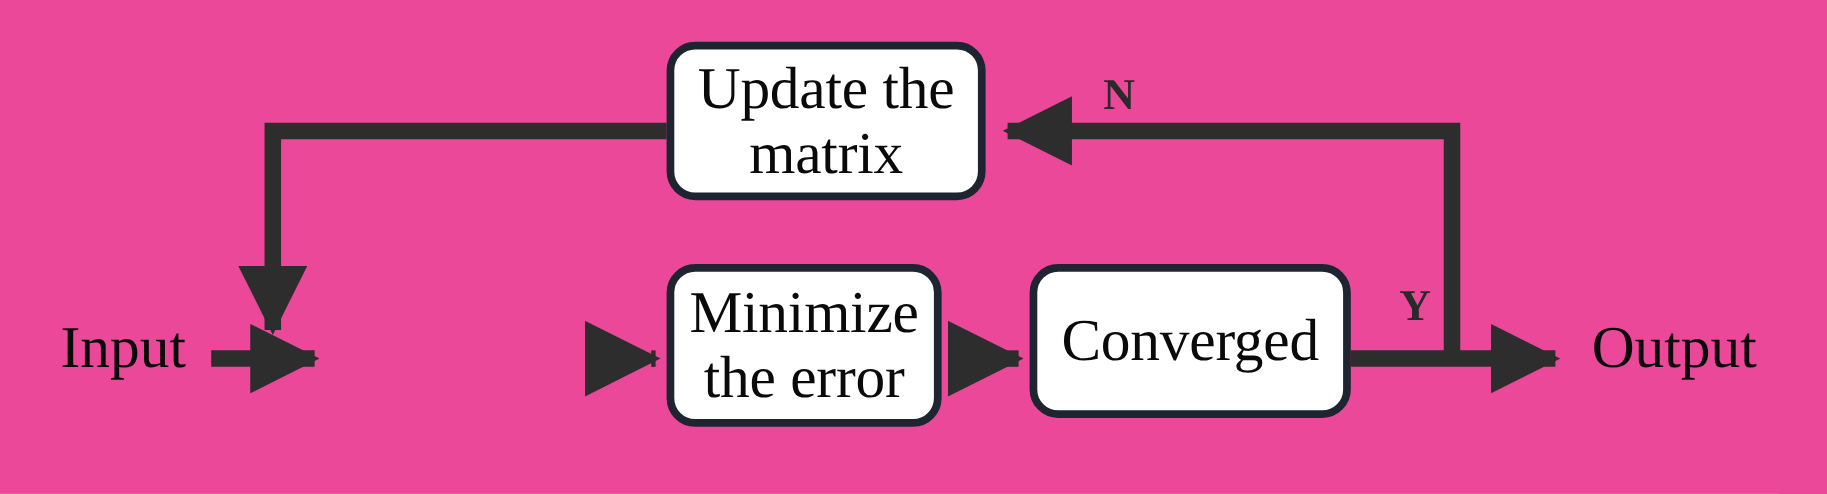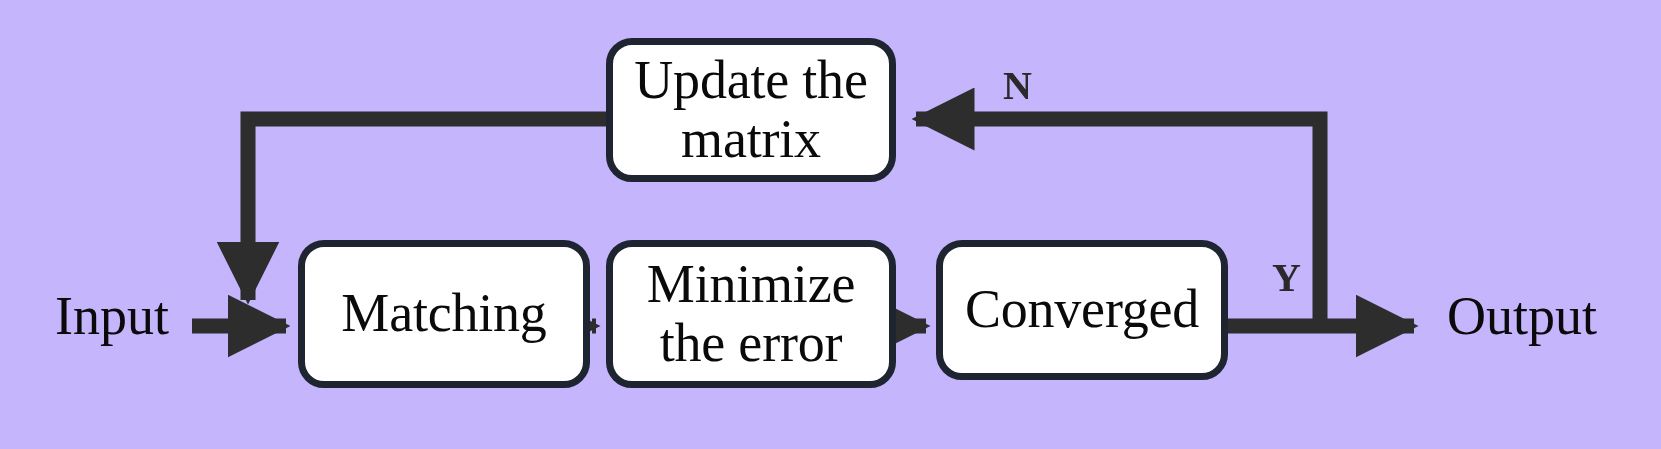--- a/index.html
+++ b/index.html
@@ -8,21 +8,21 @@
     padding: 0;
     background: #ffffff;
   }
   body {
     font-family: "Liberation Serif", "DejaVu Serif", serif;
   }
   #canvas {
     position: relative;
     width: 1661px;
     height: 449px;
-    background: #c4b5fd;
+    background: #ec4899;
     overflow: hidden;
   }
   #flow-svg {
     position: absolute;
     left: 0;
     top: 0;
     width: 1661px;
     height: 449px;
   }
   .node-box {
@@ -59,21 +59,21 @@
     color: #2a2a2a;
     font-family: "Liberation Serif", "DejaVu Serif", serif;
     font-weight: bold;
     font-size: 40px;
     line-height: 1;
     white-space: nowrap;
   }
   
   #node-update   { left: 606px;  top: 38px;  width: 290px; height: 144px; }
   #node-matching { left: 298px;  top: 240px; width: 292px; height: 148px; }
-  #node-minimize { left: 606px;  top: 240px; width: 290px; height: 148px; }
+  #node-minimize { left: 606px;  top: 240px; width: 250px; height: 148px; }
   #node-converged{ left: 936px;  top: 240px; width: 292px; height: 140px; }
   
   #text-input  { left: 55px;   top: 289px; }
   #text-output { left: 1447px; top: 289px; }
   #label-n     { left: 1003px; top: 66px;  }
   #label-y     { left: 1272px; top: 258px; }
 </style>
 </head>
 <body>
 
@@ -112,23 +112,20 @@
     <g>
       <path d="M606,119 L248,119 L248,300" stroke="#2d2d2d" stroke-width="15" fill="none" stroke-linejoin="miter" marker-end="url(#arrowhead)"></path>
     </g>
   </svg>
 
   <div class="node-box" id="node-update">
     <span class="node-label">Update the
 matrix</span>
   </div>
 
-  <div class="node-box" id="node-matching">
-    <span class="node-label">Matching</span>
-  </div>
 
   <div class="node-box" id="node-minimize">
     <span class="node-label">Minimize
 the error</span>
   </div>
 
   <div class="node-box" id="node-converged">
     <span class="node-label">Converged</span>
   </div>
 

